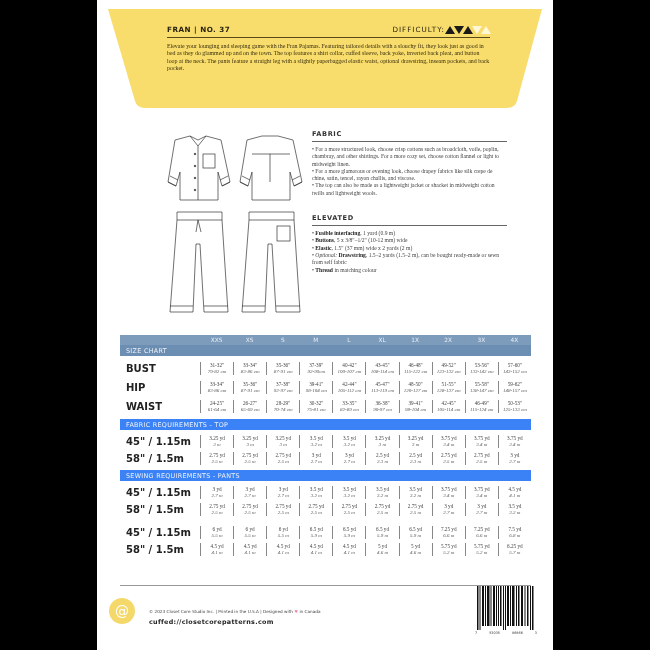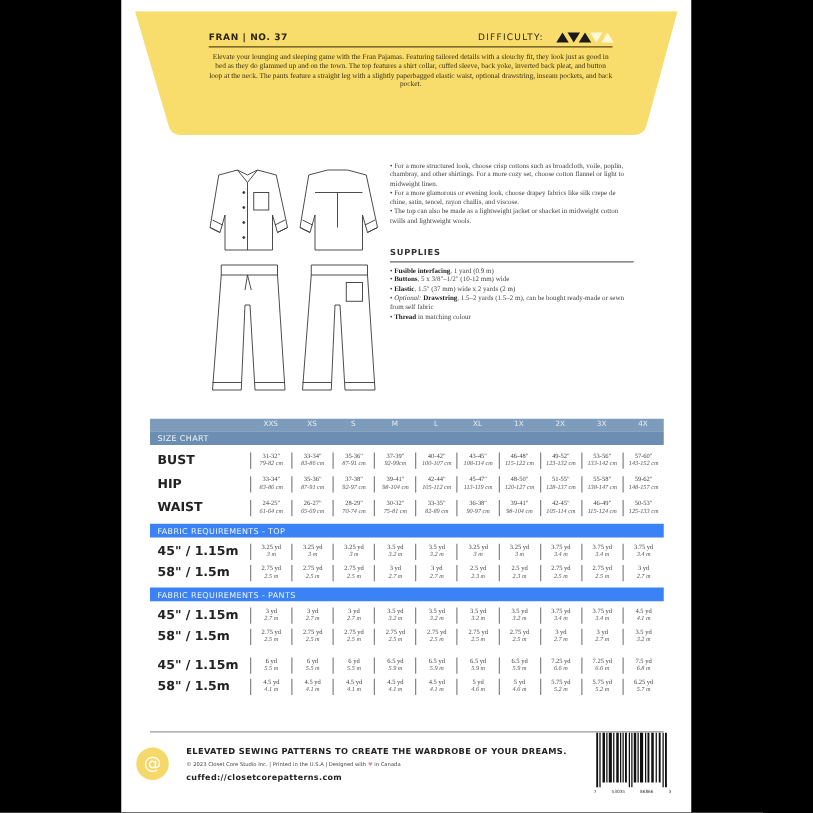--- a/index.html
+++ b/index.html
@@ -1,26 +1,26 @@
 <!DOCTYPE html>
 <html><head>
 <meta charset="utf-8">
 <style>
   * { box-sizing: border-box; margin: 0; padding: 0; }
   html, body { width: 650px; height: 650px; background: #000; overflow: hidden; }
   body { position: relative; font-family: "Liberation Serif", serif; color: #222; }
   .page { position: absolute; left: 97px; top: 0; width: 456px; height: 650px; background: #fff; overflow: hidden; }
 
   
-  .hero { position: absolute; left: 11px; top: 9px; width: 435px; height: 100px; text-align: center; }
+  .hero { position: absolute; left: 11px; top: 9px; width: 435px; height: 100px; }
   .hero svg { position: absolute; left: 0; top: 0; }
   .hero-inner { position: absolute; left: 59px; top: 16px; width: 323px; }
   .hero-top { display: flex; justify-content: space-between; align-items: center; border-bottom: 1px solid #5a4a1a; padding-bottom: 3px; }
   .brand { font-family: "DejaVu Sans", sans-serif; font-weight: bold; font-size: 7.2px; letter-spacing: 0.5px; color: #2a2410; }
-  .difficulty { display: flex; align-items: center; gap: 10px; }
+  .difficulty { display: flex; align-items: center; }
   .diff-label { font-family: "DejaVu Sans", sans-serif; font-size: 7.2px; letter-spacing: 1px; color: #2a2410; }
   .tris { display: flex; gap: 0; }
   .tri { width: 0; height: 0; border-left: 5px solid transparent; border-right: 5px solid transparent; margin-right: -1px; }
   .tri.up.dark { border-bottom: 8px solid #1a1a1a; }
   .tri.down.dark { border-top: 8px solid #1a1a1a; }
   .tri.up.light { border-bottom: 8px solid #fff8d8; }
   .tri.down.light { border-top: 8px solid #fff8d8; }
   .hero-desc { font-size: 5.9px; line-height: 7.4px; color: #3a3010; margin-top: 5px; }
 
   
@@ -112,26 +112,27 @@
     <g transform="translate(72,0)">
       <path d="M27,80 L72,80 L72,88 L78,180 L54,180 L50,112 L46,112 L43,180 L20,180 L27,88 Z"></path>
       <path d="M27,88 L72,88" fill="none"></path>
       <rect x="55" y="94" width="13" height="15"></rect>
       <path d="M20,174 L43,174 M54,174 L78,174" fill="none"></path>
     </g>
   </svg>
 
   <div class="info">
     <div>
+      <div class="sec-title">FABRIC</div>
       <p>• For a more structured look, choose crisp cottons such as broadcloth, voile, poplin, chambray, and other shirtings. For a more cozy set, choose cotton flannel or light to midweight linen.</p>
       <p>• For a more glamorous or evening look, choose drapey fabrics like silk crepe de chine, satin, tencel, rayon challis, and viscose.</p>
       <p>• The top can also be made as a lightweight jacket or shacket in midweight cotton twills and lightweight wools.</p>
     </div>
     <div class="supplies">
-      <div class="sec-title">SUPPLIES</div>
+      <div class="sec-title">ELEVATED</div>
       <p>• <b>Fusible interfacing</b><span>, 1 yard (0.9 m)</span></p>
       <p>• <b>Buttons</b><span>, 5 x 3/8"–1/2" (10-12 mm) wide</span></p>
       <p>• <b>Elastic</b><span>, 1.5" (37 mm) wide x 2 yards (2 m)</span></p>
       <p>• <i>Optional: </i><b>Drawstring</b><span>, 1.5–2 yards (1.5–2 m), can be bought ready-made or sewn from self fabric</span></p>
       <p>• <b>Thread</b><span> in matching colour</span></p>
     </div>
   </div>
 
   <div class="tbl" id="tbl">
     <div class="size-head" id="size-head">
@@ -362,21 +363,21 @@
             <span class="cell">
               <span style="display: block;">2.75 yd</span>
               <i>2.5 m</i>
             </span>
             <span class="cell">
               <span style="display: block;">3 yd</span>
               <i>2.7 m</i>
             </span>
           </div>
         </div>
-        <div class="band">FABRIC REQUIREMENTS - PANTS</div>
+        <div class="band">SEWING REQUIREMENTS - PANTS</div>
         <div class="rows fab-rows">
           <div class="row">
             <span class="rl">45" / 1.15m</span>
             <span class="cell">
               <span style="display: block;">3 yd</span>
               <i>2.7 m</i>
             </span>
             <span class="cell">
               <span style="display: block;">3 yd</span>
               <i>2.7 m</i>
@@ -548,21 +549,20 @@
         </div>
       </div>
   </div>
 
   <div class="footer-rule"></div>
 
   <div class="footer">
     <div class="logo">
       <span class="logo-glyph">@</span>
     </div>
-    <div class="tagline">ELEVATED SEWING PATTERNS TO CREATE THE WARDROBE OF YOUR DREAMS.</div>
     <div class="copyright">
       <span>© 2023 Closet Core Studio Inc. | Printed in the U.S.A | Designed with</span>
       <span class="heart">♥</span>
       <span>in Canada</span>
     </div>
     <div class="url">cuffed://closetcorepatterns.com</div>
     <svg class="barcode" viewBox="0 0 60 44">
       <g fill="#111">
         <rect x="2" y="0" width="1.5" height="44"></rect>
           <rect x="4.5" y="0" width="1" height="44"></rect>

